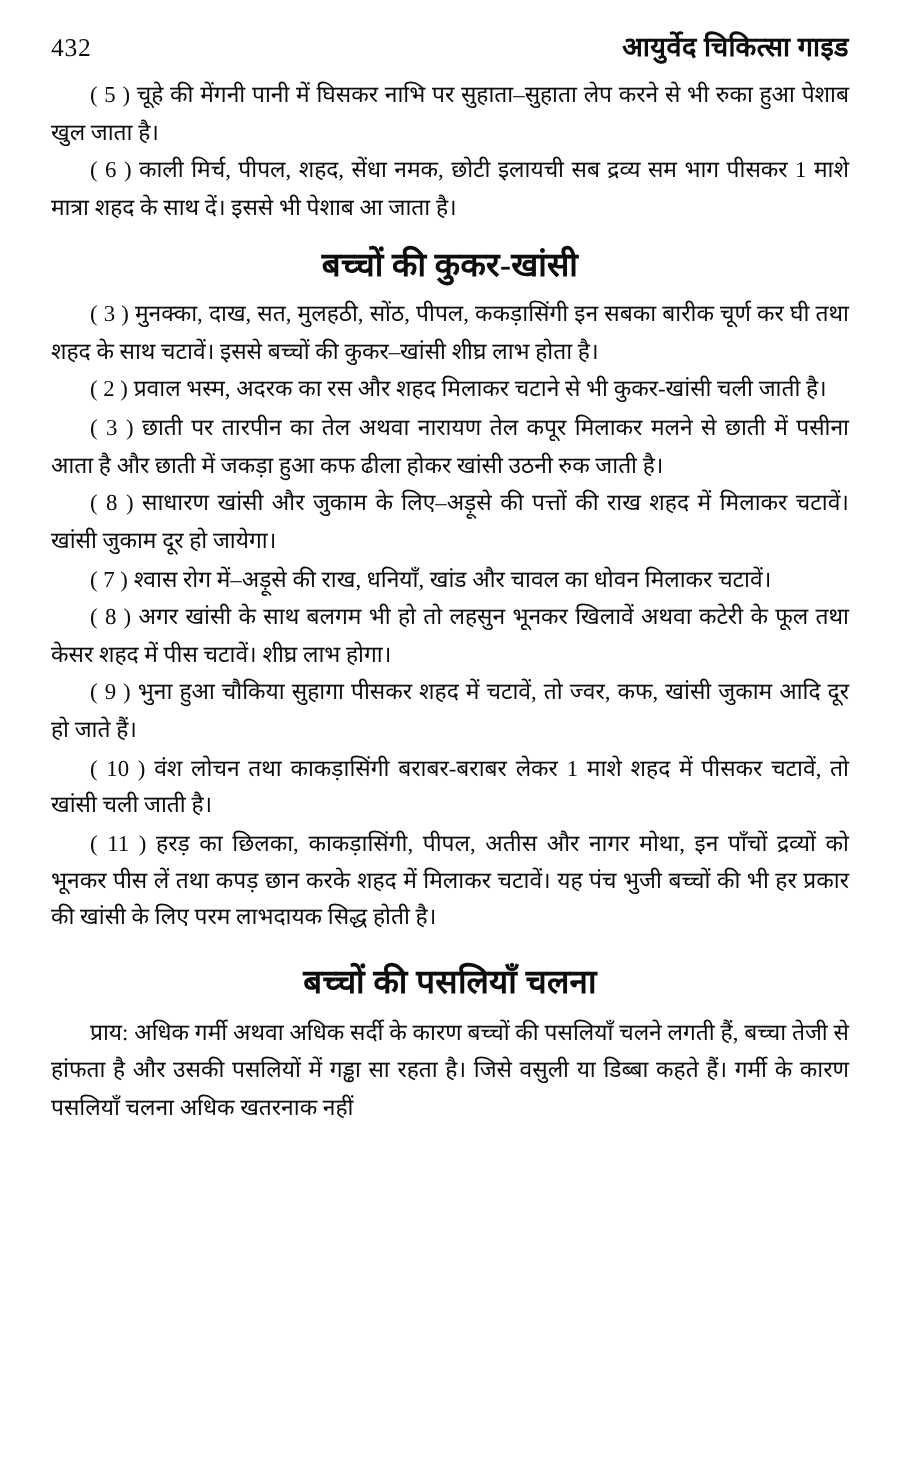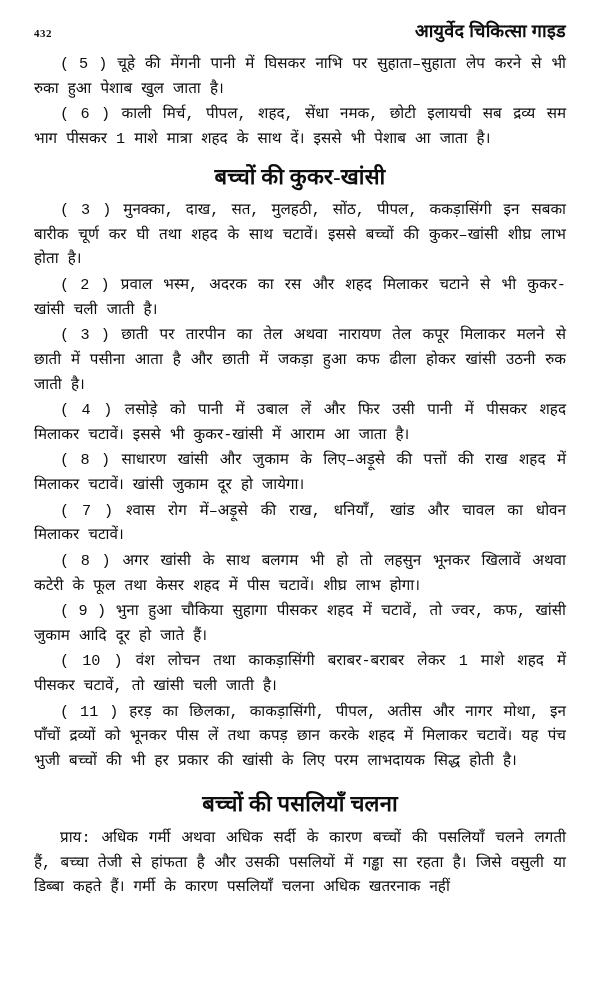--- a/index.html
+++ b/index.html
@@ -21,39 +21,38 @@
     box-sizing: border-box;
     padding: 18px 34px 10px 34px;
   }
   .header {
     display: flex;
     align-items: baseline;
     justify-content: space-between;
     margin-bottom: 10px;
   }
   .folio {
-    font-size: 11px;
-    font-weight: bold;
+    font-size: 17px;
+    font-weight: normal;
     letter-spacing: 0.5px;
   }
   .book-title {
     font-size: 18px;
     font-weight: bold;
     letter-spacing: 0.3px;
   }
   .body-text {
     font-size: 15.2px;
     line-height: 1.62;
     text-align: justify;
     text-justify: inter-word;
   }
   p.para {
     margin: 0 0 1px 0;
     text-indent: 26px;
-    font-family: Liberation Mono, monospace;
   }
   p.para.tight {
     margin-bottom: 12px;
   }
   h2.section-heading {
     font-size: 22px;
     font-weight: bold;
     text-align: center;
     margin: 7px 0 4px 0;
     letter-spacing: 0.2px;
@@ -76,21 +75,20 @@
   <div class="body-text">
 
     <p class="para">( 5 ) चूहे की मेंगनी पानी में घिसकर नाभि पर सुहाता–सुहाता लेप करने से भी रुका हुआ पेशाब खुल जाता है।</p>
     <p class="para">( 6 ) काली मिर्च, पीपल, शहद, सेंधा नमक, छोटी इलायची सब द्रव्य सम भाग पीसकर 1 माशे मात्रा शहद के साथ दें। इससे भी पेशाब आ जाता है।</p>
 
     <h2 class="section-heading">बच्चों की कुकर-खांसी</h2>
 
     <p class="para">( 3 ) मुनक्का, दाख, सत, मुलहठी, सोंठ, पीपल, ककड़ासिंगी इन सबका बारीक चूर्ण कर घी तथा शहद के साथ चटावें। इससे बच्चों की कुकर–खांसी शीघ्र लाभ होता है।</p>
     <p class="para">( 2 ) प्रवाल भस्म, अदरक का रस और शहद मिलाकर चटाने से भी कुकर-खांसी चली जाती है।</p>
     <p class="para">( 3 ) छाती पर तारपीन का तेल अथवा नारायण तेल कपूर मिलाकर मलने से छाती में पसीना आता है और छाती में जकड़ा हुआ कफ ढीला होकर खांसी उठनी रुक जाती है।</p>
-    <p class="para">( 4 ) लसोड़े को पानी में उबाल लें और फिर उसी पानी में पीसकर शहद मिलाकर चटावें। इससे भी कुकर-खांसी में आराम आ जाता है।</p>
     <p class="para">( 8 ) साधारण खांसी और जुकाम के लिए–अड़ूसे की पत्तों की राख शहद में मिलाकर चटावें। खांसी जुकाम दूर हो जायेगा।</p>
     <p class="para">( 7 ) श्वास रोग में–अड़ूसे की राख, धनियाँ, खांड और चावल का धोवन मिलाकर चटावें।</p>
     <p class="para">( 8 ) अगर खांसी के साथ बलगम भी हो तो लहसुन भूनकर खिलावें अथवा कटेरी के फूल तथा केसर शहद में पीस चटावें। शीघ्र लाभ होगा।</p>
     <p class="para">( 9 ) भुना हुआ चौकिया सुहागा पीसकर शहद में चटावें, तो ज्वर, कफ, खांसी जुकाम आदि दूर हो जाते हैं।</p>
     <p class="para">( 10 ) वंश लोचन तथा काकड़ासिंगी बराबर-बराबर लेकर 1 माशे शहद में पीसकर चटावें, तो खांसी चली जाती है।</p>
     <p class="para tight">( 11 ) हरड़ का छिलका, काकड़ासिंगी, पीपल, अतीस और नागर मोथा, इन पाँचों द्रव्यों को भूनकर पीस लें तथा कपड़ छान करके शहद में मिलाकर चटावें। यह पंच भुजी बच्चों की भी हर प्रकार की खांसी के लिए परम लाभदायक सिद्ध होती है।</p>
 
     <h2 class="section-heading second">बच्चों की पसलियाँ चलना</h2>
 
     <p class="para">प्राय: अधिक गर्मी अथवा अधिक सर्दी के कारण बच्चों की पसलियाँ चलने लगती हैं, बच्चा तेजी से हांफता है और उसकी पसलियों में गड्ढा सा रहता है। जिसे वसुली या डिब्बा कहते हैं। गर्मी के कारण पसलियाँ चलना अधिक खतरनाक नहीं</p>

